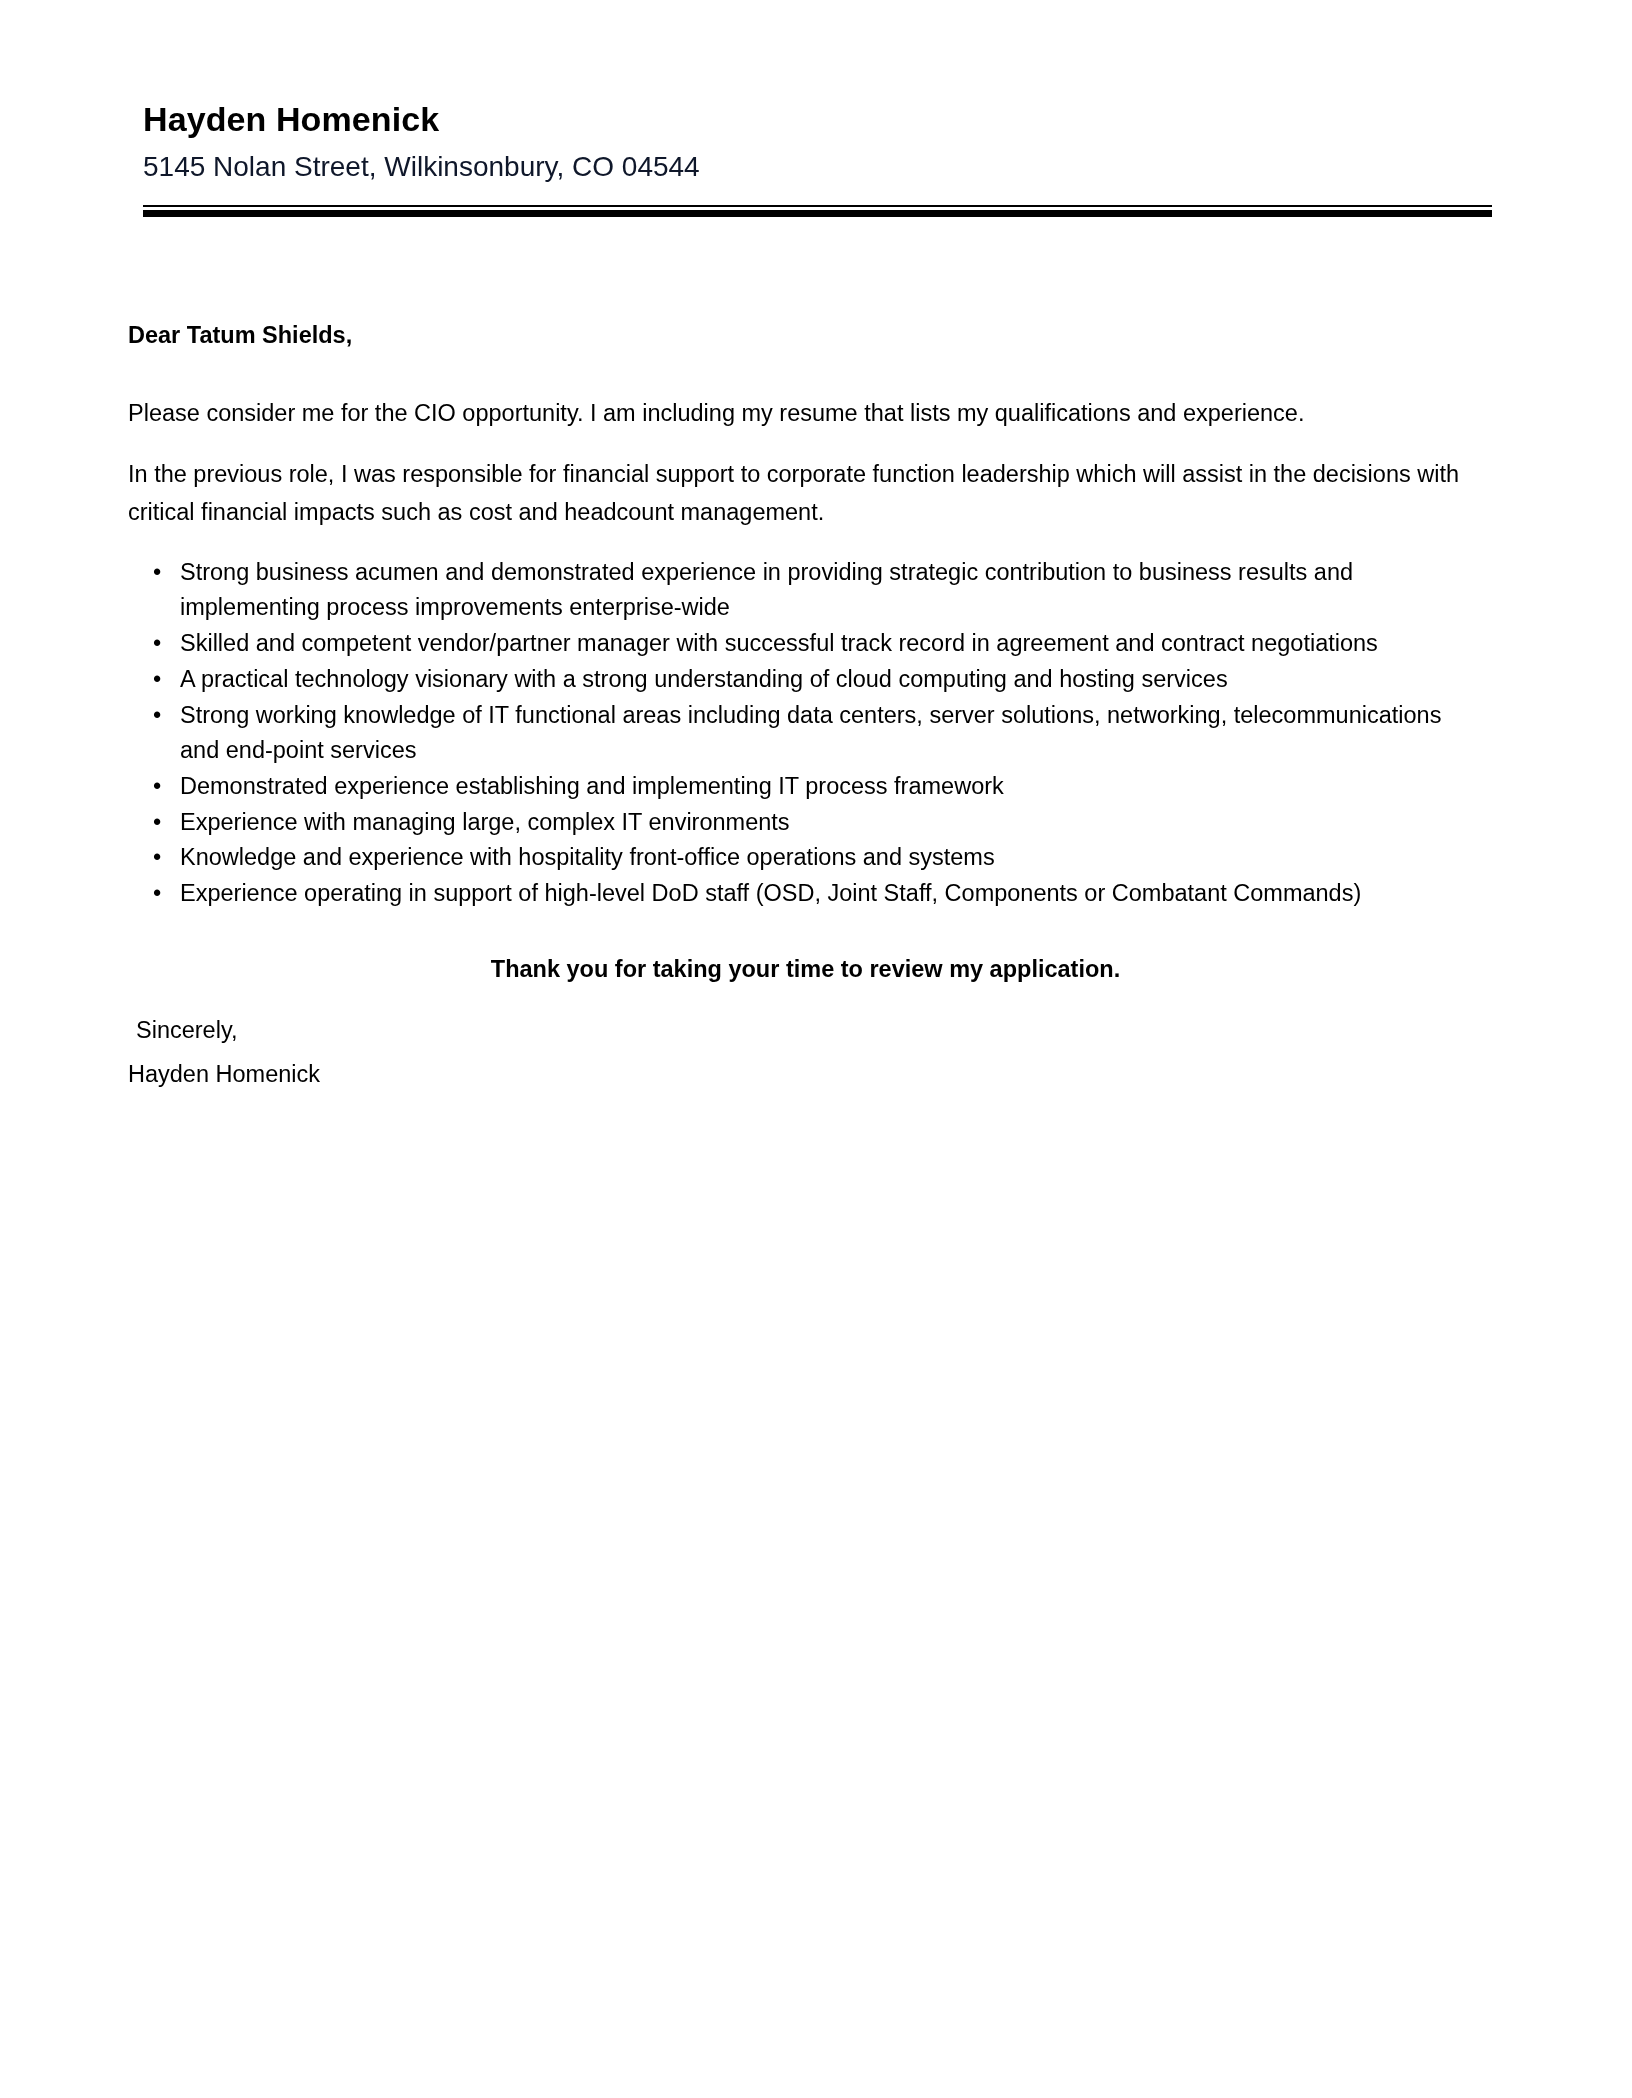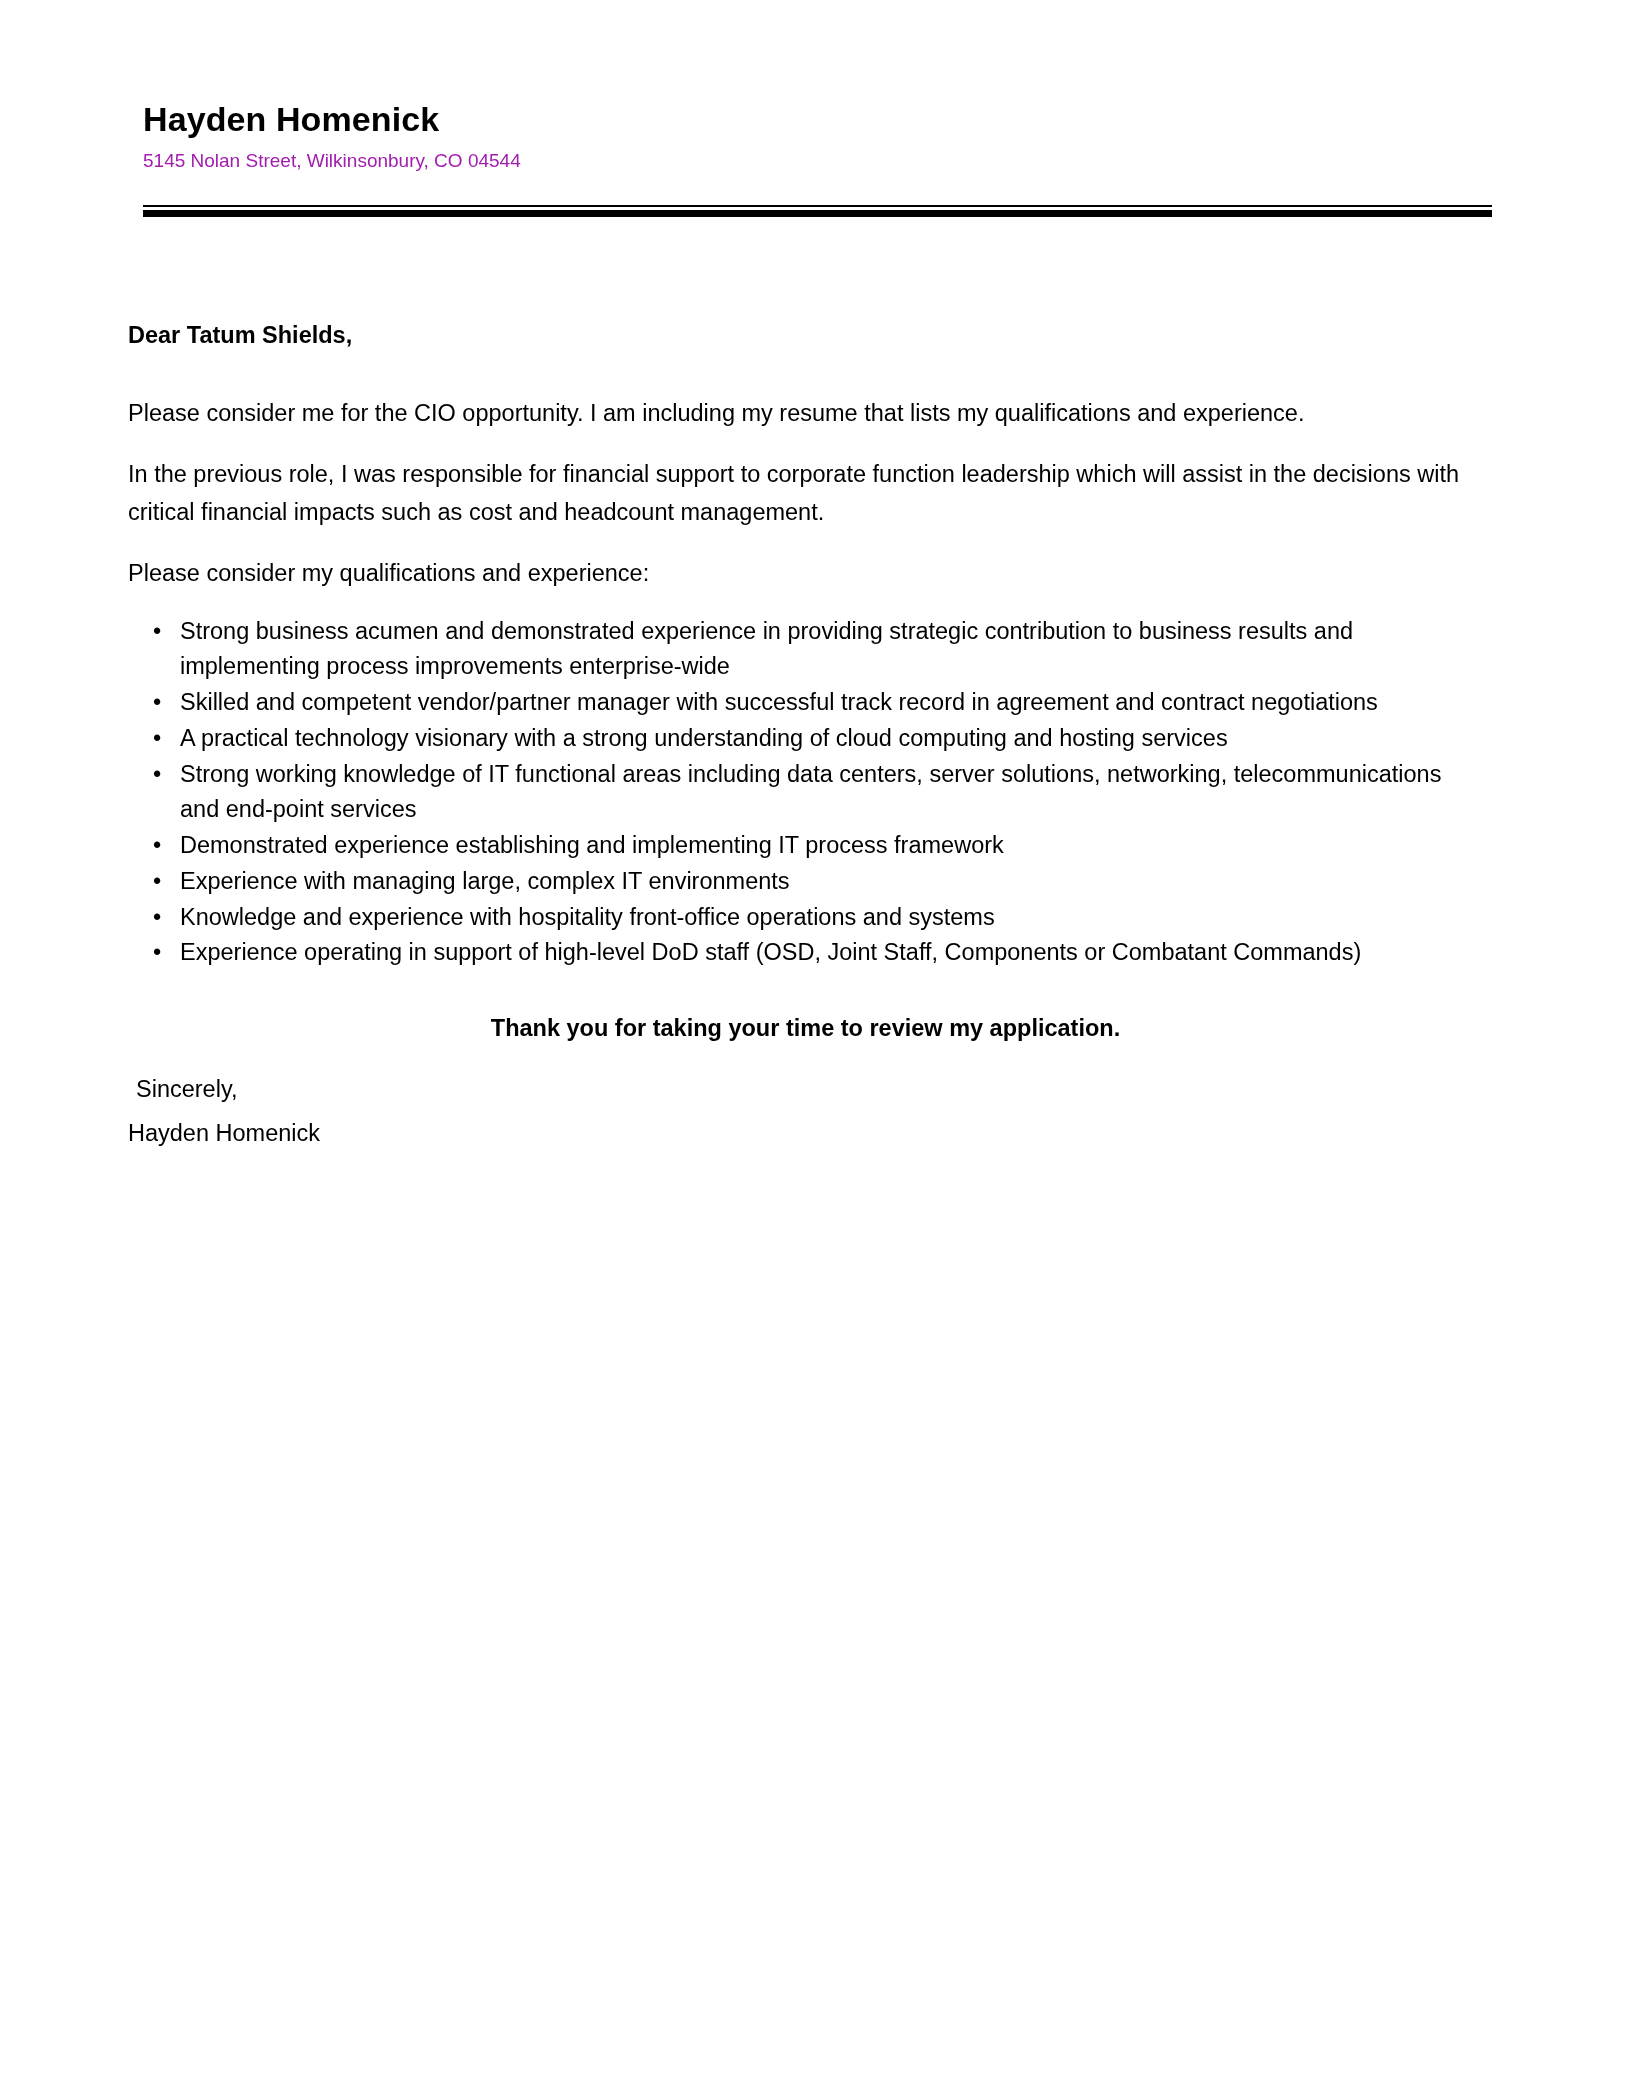--- a/index.html
+++ b/index.html
@@ -29,24 +29,24 @@
   .letterhead-name {
     font-size: 34px;
     font-weight: bold;
     line-height: 1.28;
     letter-spacing: 0.1px;
     color: #000000;
     margin: 0;
     padding: 0;
   }
   .letterhead-address {
-    font-size: 19px;
+    font-size: 28px;
     font-weight: normal;
     line-height: 1.36;
-    color: #a21caf;
+    color: #0f172a;
     margin: 0;
     padding: 6px 0 0 0;
   }
   .rule {
     position: absolute;
     left: 143px;
     top: 205px;
     width: 1349px;
   }
   .rule-thin {
@@ -143,21 +143,20 @@
   </div>
 
   <div class="body-block">
 
     <div class="salutation">Dear Tatum Shields,</div>
 
     <p class="para">Please consider me for the CIO opportunity. I am including my resume that lists my qualifications and experience.</p>
 
     <p class="para">In the previous role, I was responsible for financial support to corporate function leadership which will assist in the decisions with critical financial impacts such as cost and headcount management.</p>
 
-    <p class="para tight-after">Please consider my qualifications and experience:</p>
 
     <ul class="bullet-list" id="bullet-list">
         <li class="bullet-item"><span class="bullet-dot">•</span><span>Strong business acumen and demonstrated experience in providing strategic contribution to business results and implementing process improvements enterprise-wide</span></li>
         <li class="bullet-item"><span class="bullet-dot">•</span><span>Skilled and competent vendor/partner manager with successful track record in agreement and contract negotiations</span></li>
         <li class="bullet-item"><span class="bullet-dot">•</span><span>A practical technology visionary with a strong understanding of cloud computing and hosting services</span></li>
         <li class="bullet-item"><span class="bullet-dot">•</span><span>Strong working knowledge of IT functional areas including data centers, server solutions, networking, telecommunications and end-point services</span></li>
         <li class="bullet-item"><span class="bullet-dot">•</span><span>Demonstrated experience establishing and implementing IT process framework</span></li>
         <li class="bullet-item"><span class="bullet-dot">•</span><span>Experience with managing large, complex IT environments</span></li>
         <li class="bullet-item"><span class="bullet-dot">•</span><span>Knowledge and experience with hospitality front-office operations and systems</span></li>
         <li class="bullet-item"><span class="bullet-dot">•</span><span>Experience operating in support of high-level DoD staff (OSD, Joint Staff, Components or Combatant Commands)</span></li>

